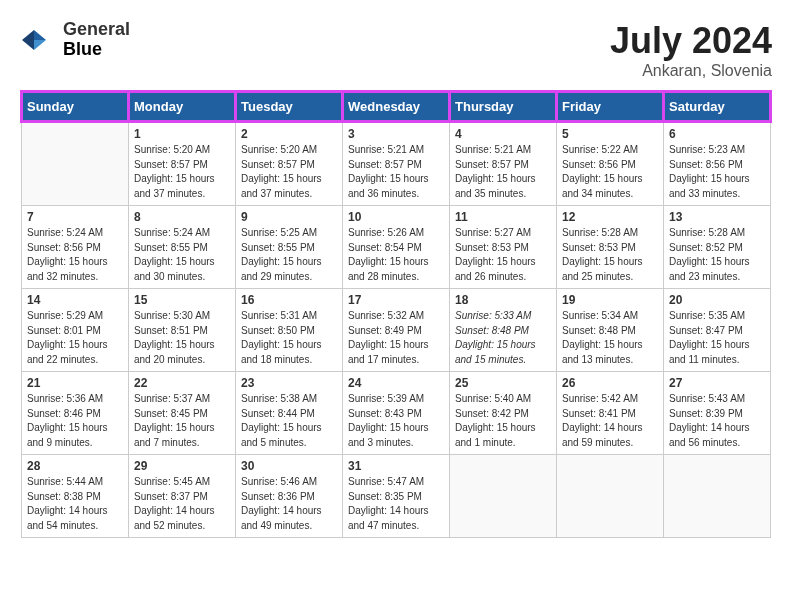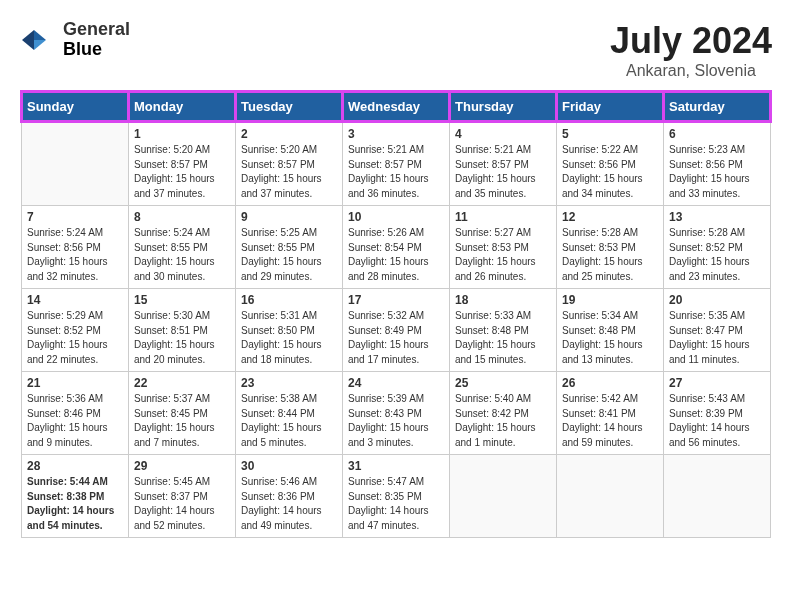--- a/index.html
+++ b/index.html
@@ -34,21 +34,21 @@
     .logo-text .blue {
       font-size: 18px;
       font-weight: bold;
       color: #000000;
     }
     .logo-icon {
       width: 28px;
       height: 28px;
     }
     .title-area {
-      text-align: center;
+      text-align: right;
     }
     .month-year {
       font-size: 36px;
       font-weight: bold;
       color: #222;
     }
     .location {
       font-size: 16px;
       color: #555;
     }
@@ -215,21 +215,21 @@
           <div class="day-info" style="white-space: pre-line;">Sunrise: 5:28 AM
 Sunset: 8:52 PM
 Daylight: 15 hours
 and 23 minutes.</div>
         </td>
       </tr>
       <tr>
         <td>
           <div class="day-num">14</div>
           <div class="day-info" style="white-space: pre-line;">Sunrise: 5:29 AM
-Sunset: 8:52 PM
+Sunset: 8:01 PM
 Daylight: 15 hours
 and 22 minutes.</div>
         </td>
         <td>
           <div class="day-num">15</div>
           <div class="day-info" style="white-space: pre-line;">Sunrise: 5:30 AM
 Sunset: 8:51 PM
 Daylight: 15 hours
 and 20 minutes.</div>
         </td>
@@ -242,21 +242,21 @@
         </td>
         <td>
           <div class="day-num">17</div>
           <div class="day-info" style="white-space: pre-line;">Sunrise: 5:32 AM
 Sunset: 8:49 PM
 Daylight: 15 hours
 and 17 minutes.</div>
         </td>
         <td>
           <div class="day-num">18</div>
-          <div class="day-info" style="white-space: pre-line;">Sunrise: 5:33 AM
+          <div class="day-info" style="white-space: pre-line; font-style: italic;">Sunrise: 5:33 AM
 Sunset: 8:48 PM
 Daylight: 15 hours
 and 15 minutes.</div>
         </td>
         <td>
           <div class="day-num">19</div>
           <div class="day-info" style="white-space: pre-line;">Sunrise: 5:34 AM
 Sunset: 8:48 PM
 Daylight: 15 hours
 and 13 minutes.</div>
@@ -316,21 +316,21 @@
           <div class="day-num">27</div>
           <div class="day-info" style="white-space: pre-line;">Sunrise: 5:43 AM
 Sunset: 8:39 PM
 Daylight: 14 hours
 and 56 minutes.</div>
         </td>
       </tr>
       <tr>
         <td>
           <div class="day-num">28</div>
-          <div class="day-info" style="white-space: pre-line; font-weight: bold;">Sunrise: 5:44 AM
+          <div class="day-info" style="white-space: pre-line;">Sunrise: 5:44 AM
 Sunset: 8:38 PM
 Daylight: 14 hours
 and 54 minutes.</div>
         </td>
         <td>
           <div class="day-num">29</div>
           <div class="day-info" style="white-space: pre-line;">Sunrise: 5:45 AM
 Sunset: 8:37 PM
 Daylight: 14 hours
 and 52 minutes.</div>

